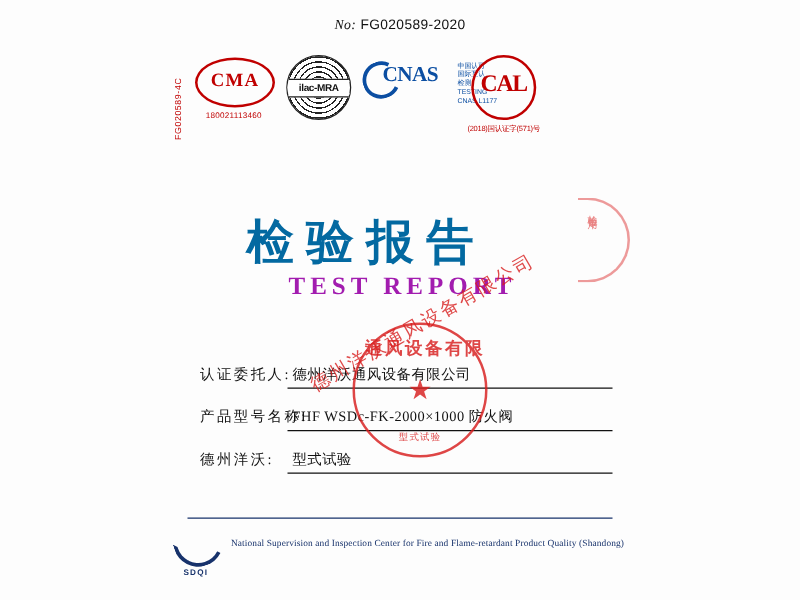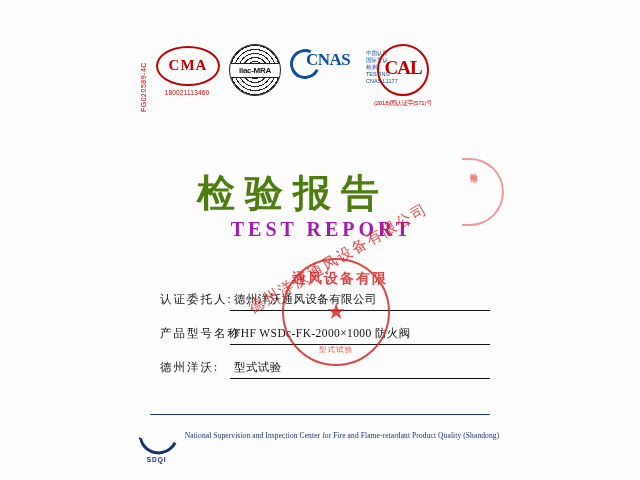--- a/index.html
+++ b/index.html
@@ -203,21 +203,21 @@
 
   
   .title-cn {
     position: absolute;
     top: 168px;
     left: 0;
     width: 576px;
     text-align: center;
     font-size: 38px;
     font-weight: bold;
-    color: #4d7c0f;
+    color: #0369a1;
     letter-spacing: 10px;
     font-family: "Liberation Serif", serif;
     text-indent: 10px;
   }
   .title-en {
     position: absolute;
     top: 218px;
     left: 0;
     width: 640px;
     text-align: center;
@@ -406,20 +406,24 @@
     letter-spacing: 0.1px;
     margin-top: 3px;
     font-family: "Liberation Serif", serif;
   }
 </style>
 </head>
 <body>
 
 <div class="page">
 
+  <div class="report-no">
+    <span class="no-label">No:</span>
+    <span>FG020589-2020</span>
+  </div>
 
   <div class="logo-strip">
 
     <div class="vtext-left">FG020589-4C</div>
 
     <div class="logo-box ilac">
       <div class="ilac-circle">
         <div class="ilac-band">ilac-MRA</div>
       </div>
     </div>

